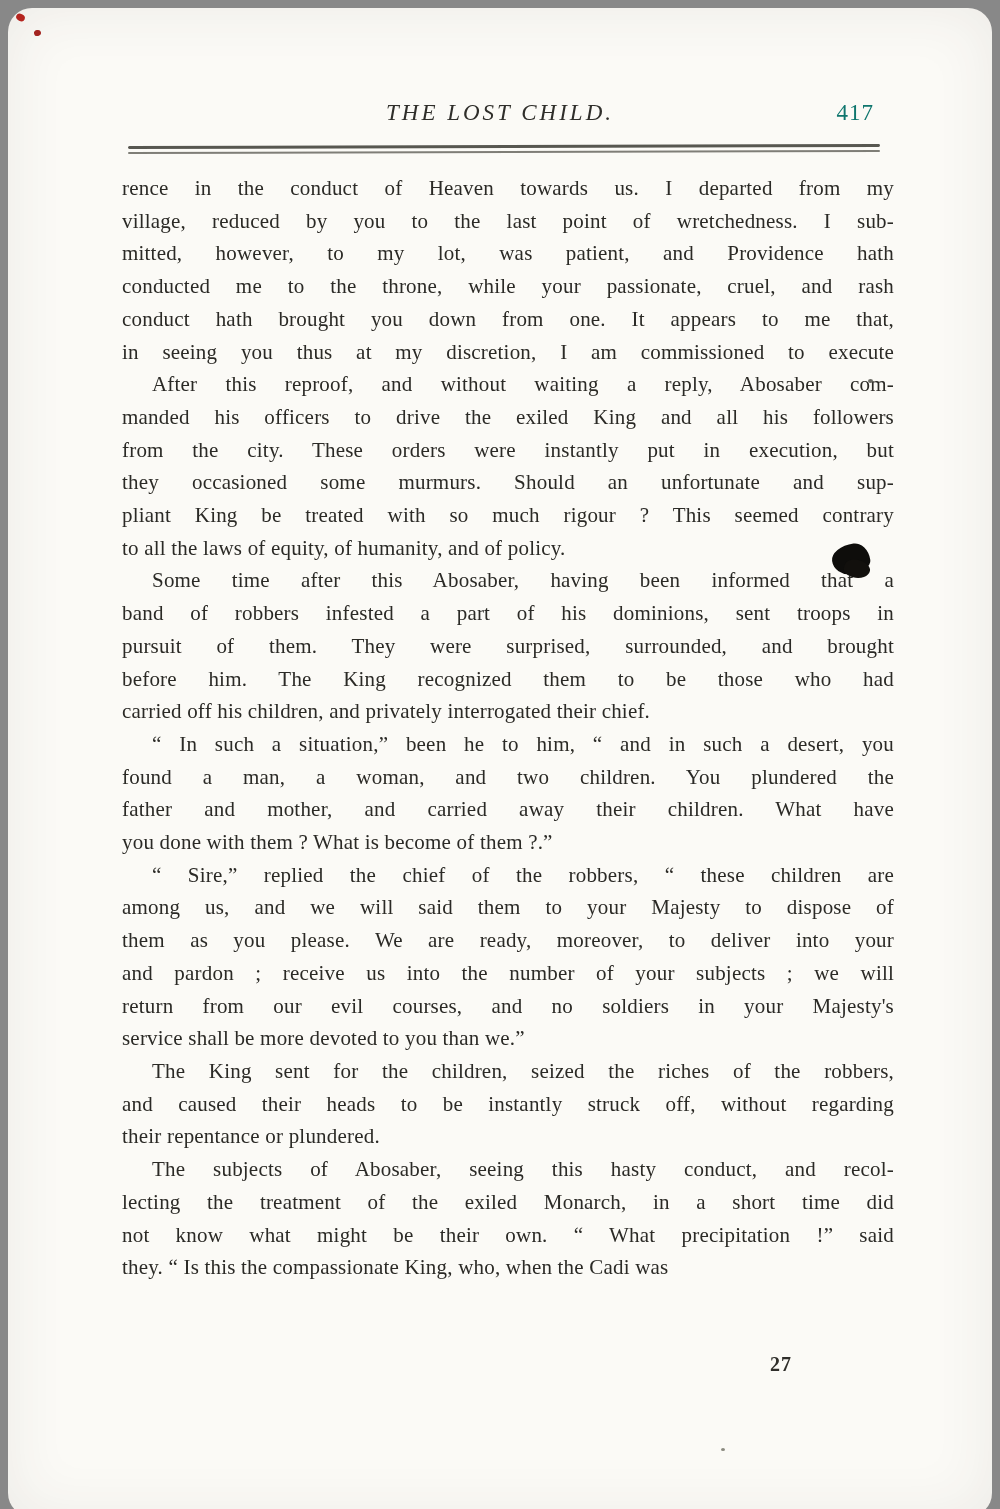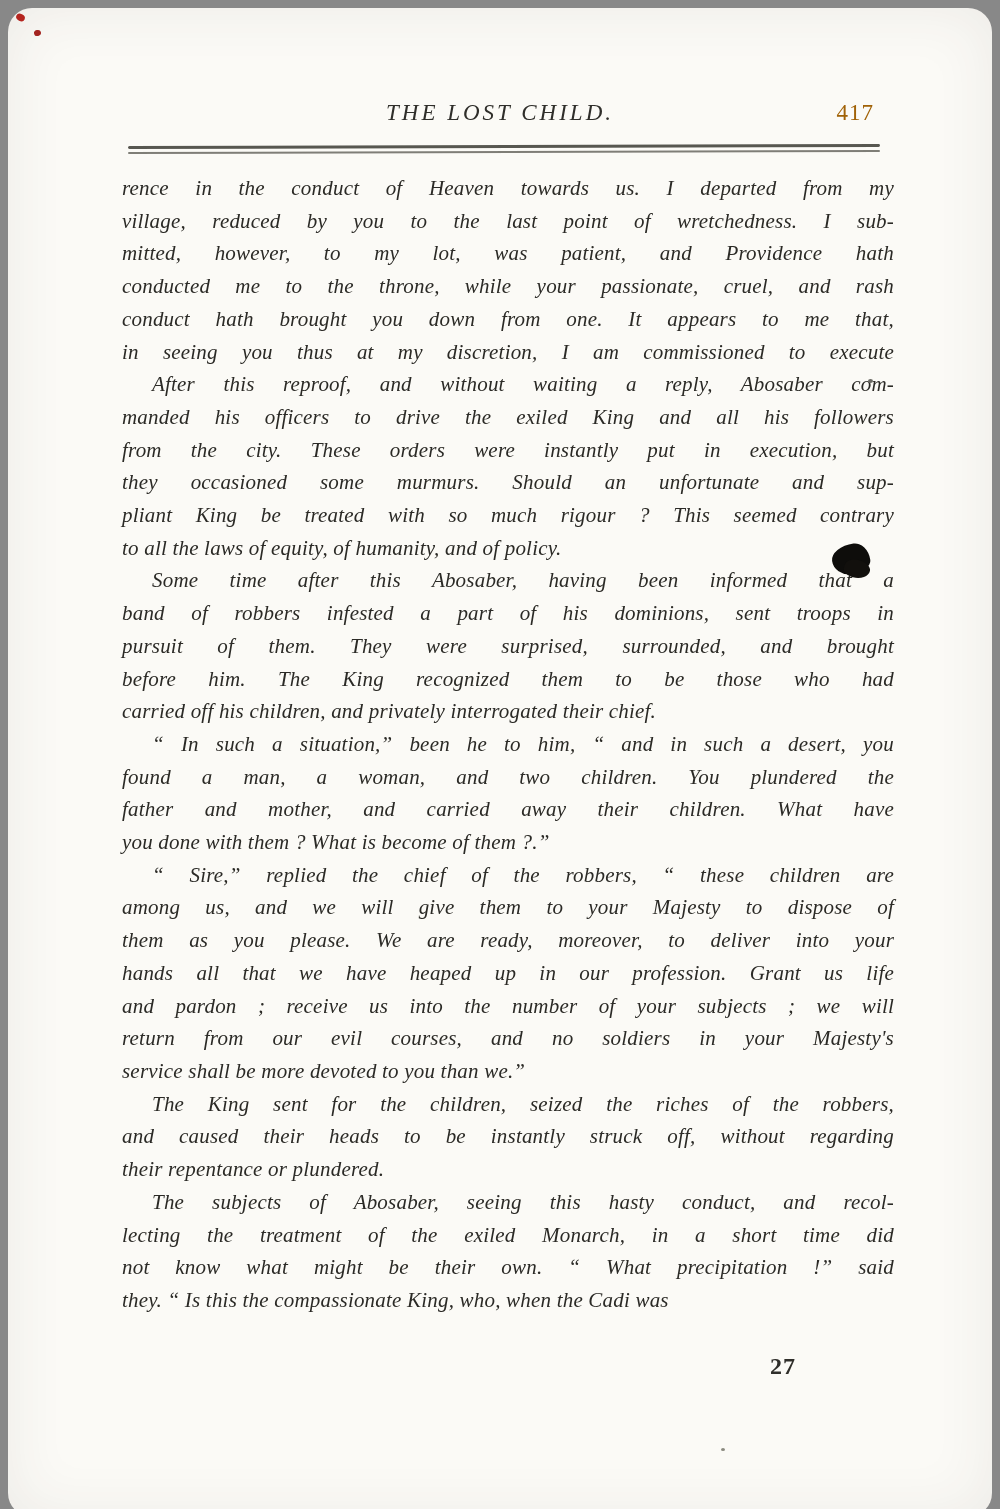--- a/index.html
+++ b/index.html
@@ -16,46 +16,46 @@
   }
   
   .header-row{position:absolute;top:92px;left:0;width:100%;height:34px;}
   .page-title{
     position:absolute;left:50%;transform:translateX(-50%);
     font-style:italic;font-size:23px;letter-spacing:3px;
     white-space:nowrap;color:#2f2e2a;
   }
   .page-number{
     position:absolute;right:118px;top:0;
-    font-size:23px;letter-spacing:1px;color:#a16207;
+    font-size:23px;letter-spacing:1px;color:#0f766e;
   }
   .header-rule{
     position:absolute;top:137px;left:120px;right:112px;height:9px;
     transform:rotate(-0.15deg);
   }
   .header-rule .rule-a{height:3px;background:#3a3933;border-radius:2px;opacity:.85;}
   .header-rule .rule-b{height:1.5px;background:#4a4942;margin-top:3px;border-radius:2px;opacity:.7;}
   
   .body-text{
     position:absolute;top:164px;left:114px;width:772px;
-    font-size:21px;line-height:32.7px;font-style:italic;
+    font-size:21px;line-height:32.7px;
   }
   .paragraph{margin:0;}
   .line{
     text-align:justify;
     text-align-last:justify;
     white-space:normal;
     letter-spacing:.2px;
   }
   .line.last{text-align-last:left;}
   .line.first-indent{text-indent:30px;}
   
   .signature-mark{
     position:absolute;top:1345px;left:762px;
-    font-size:24px;font-weight:bold;letter-spacing:1px;color:#2f2e2a;
+    font-size:20px;font-weight:bold;letter-spacing:1px;color:#2f2e2a;
   }
   
   .ink-blot{
     position:absolute;top:536px;left:824px;width:42px;height:36px;
     pointer-events:none;
   }
   .ink-blot .blob-a{
     position:absolute;left:0;top:0;width:38px;height:30px;
     background:#0e0d0b;
     border-radius:62% 38% 55% 45% / 48% 62% 38% 52%;
@@ -113,23 +113,22 @@
         <div class="line last">carried off his children, and privately interrogated their chief.</div>
       </div>
       <div class="paragraph">
         <div class="line first-indent">“ In such a situation,” been he to him, “ and in such a desert, you</div>
         <div class="line">found a man, a woman, and two children.   You plundered the</div>
         <div class="line">father and mother, and carried away their children.   What have</div>
         <div class="line last">you done with them ?   What is become of them ?.”</div>
       </div>
       <div class="paragraph">
         <div class="line first-indent">“ Sire,” replied the chief of the robbers, “ these children are</div>
-        <div class="line">among us, and we will give them to your Majesty to dispose of</div>
+        <div class="line">among us, and we will said them to your Majesty to dispose of</div>
         <div class="line">them as you please.   We are ready, moreover, to deliver into your</div>
-        <div class="line">hands all that we have heaped up in our profession.   Grant us life</div>
         <div class="line">and pardon ; receive us into the number of your subjects ; we will</div>
         <div class="line">return from our evil courses, and no soldiers in your Majesty's</div>
         <div class="line last">service shall be more devoted to you than we.”</div>
       </div>
       <div class="paragraph">
         <div class="line first-indent">The King sent for the children, seized the riches of the robbers,</div>
         <div class="line">and caused their heads to be instantly struck off, without regarding</div>
         <div class="line last">their repentance or plundered.</div>
       </div>
       <div class="paragraph">

